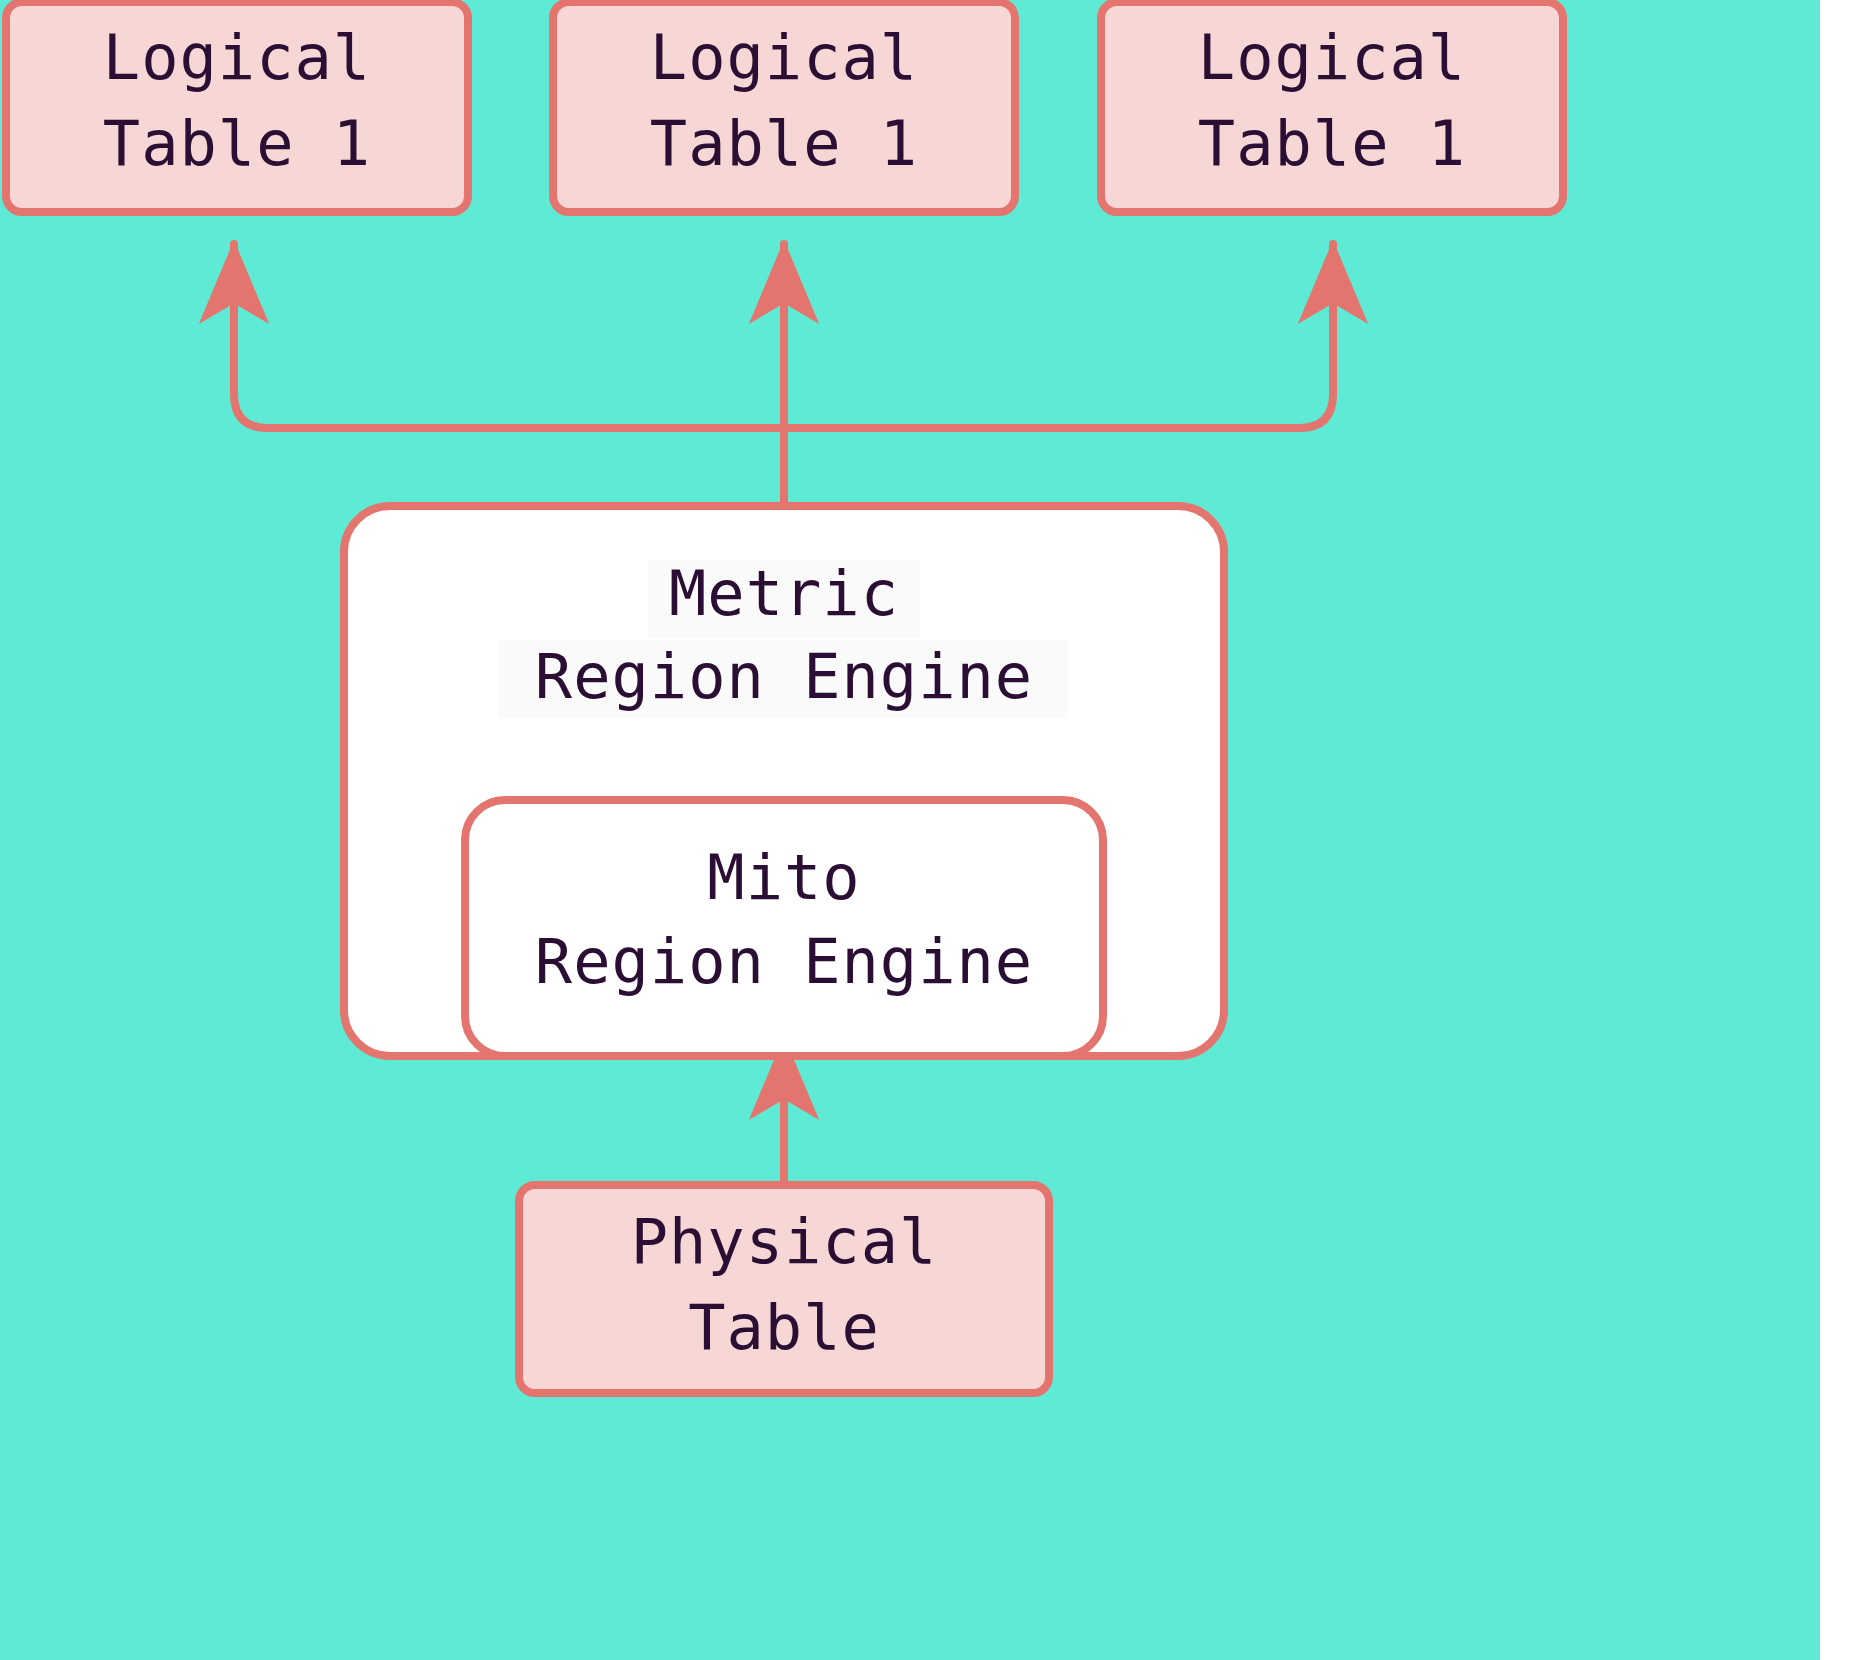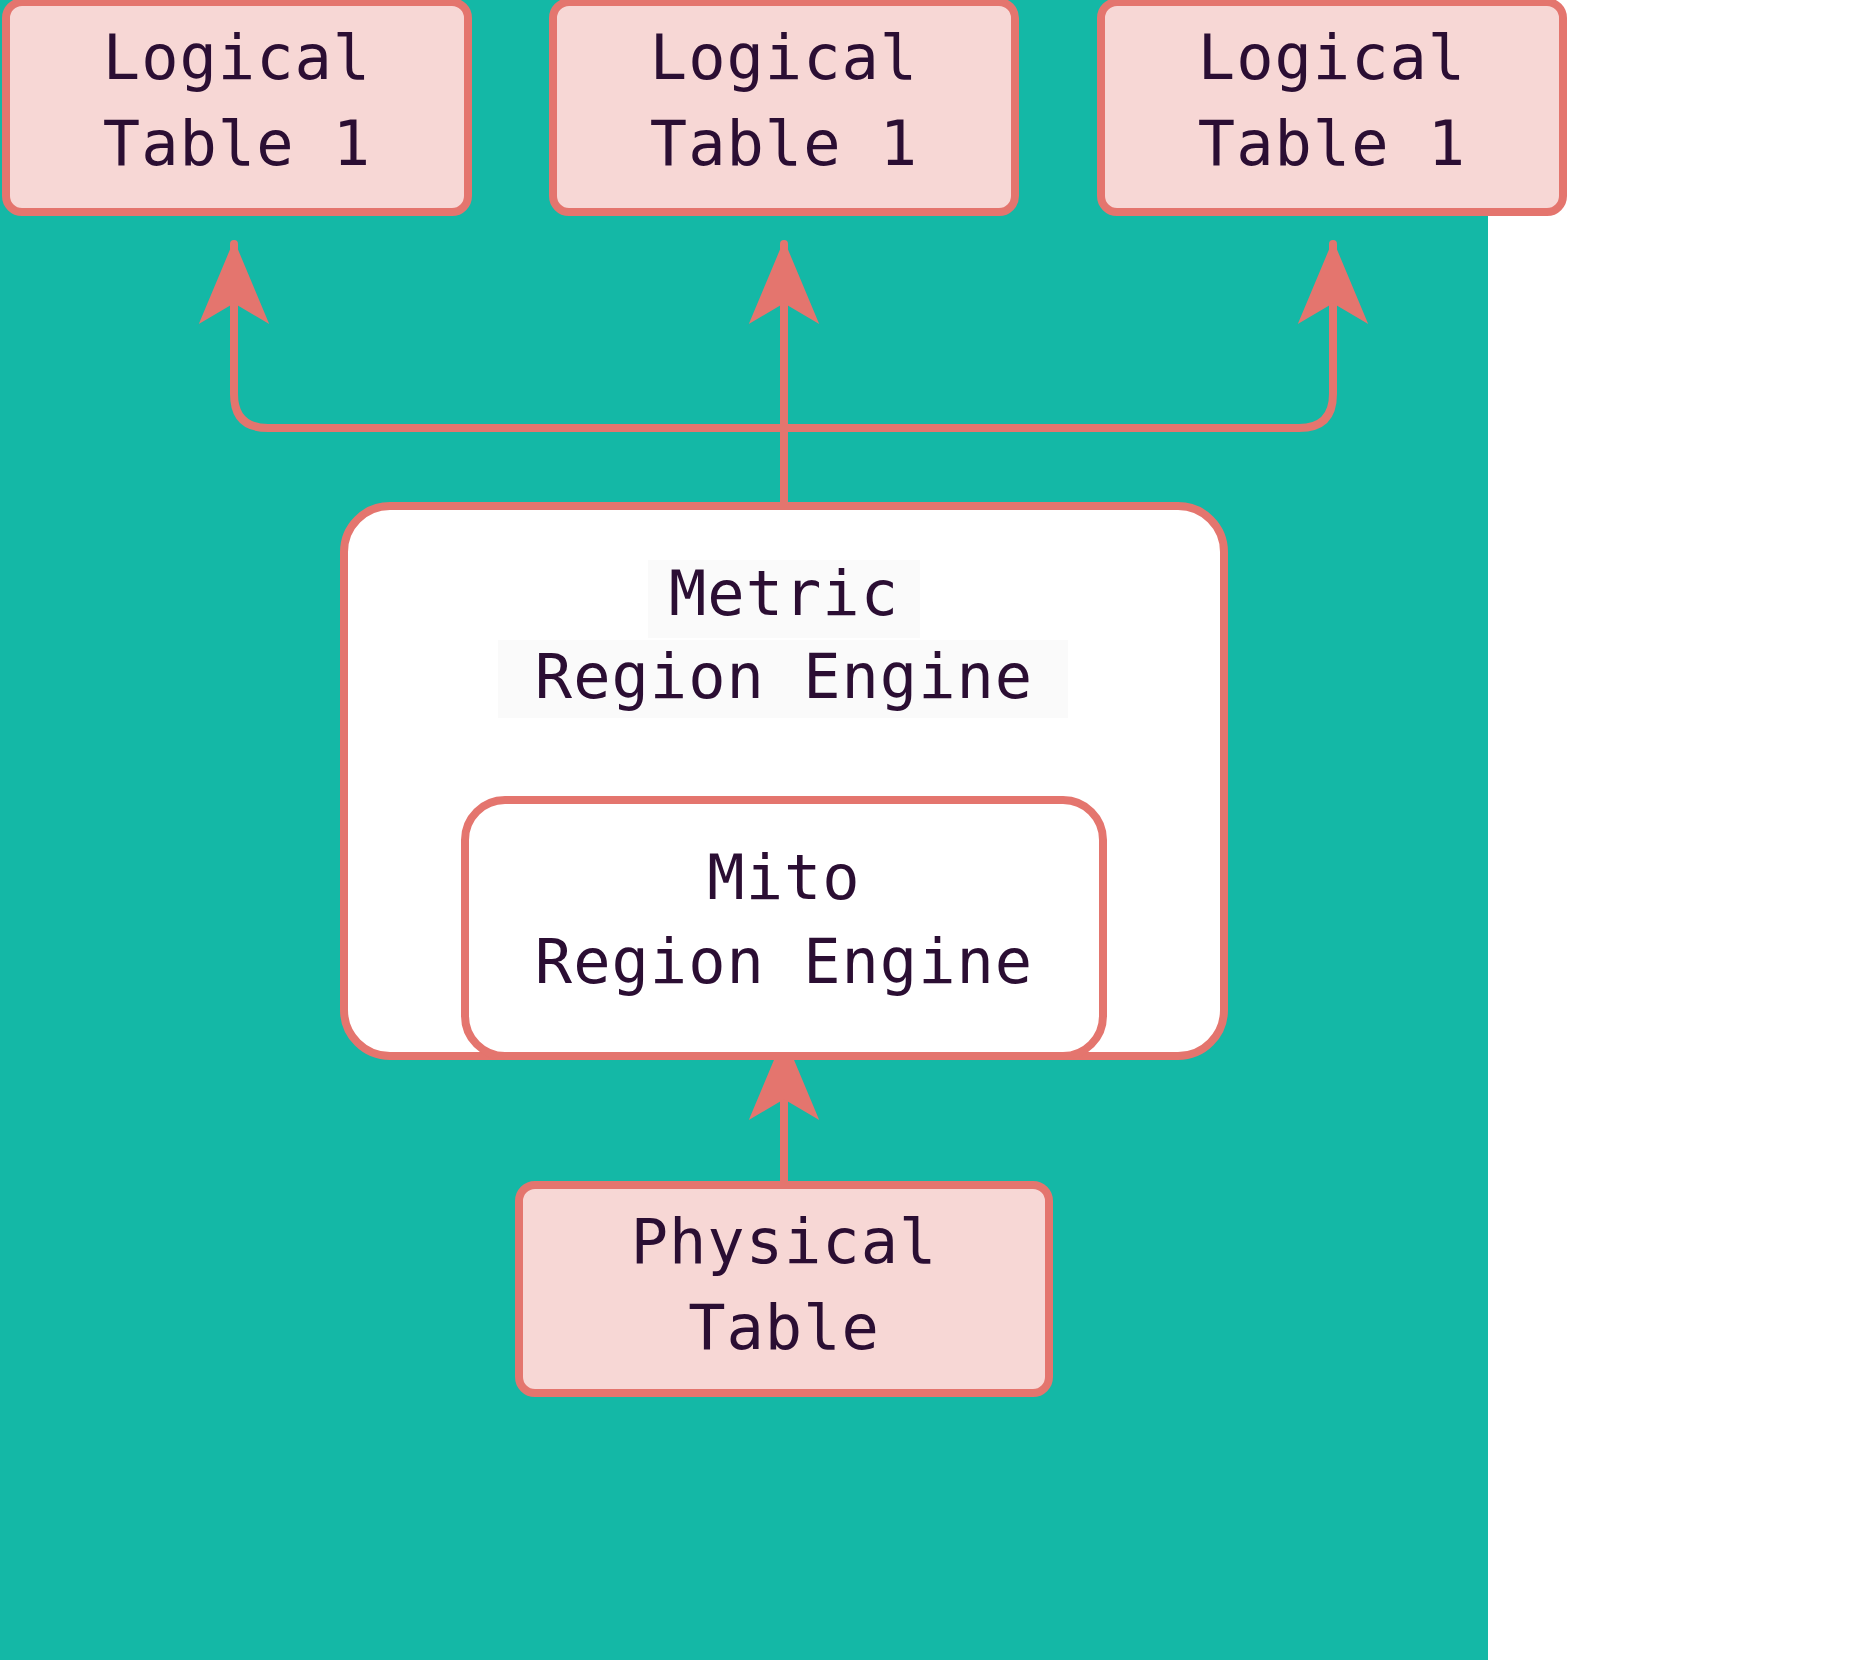--- a/index.html
+++ b/index.html
@@ -8,23 +8,23 @@
     background: #ffffff;
   }
   body {
     width: 1855px;
     height: 1660px;
     font-family: "DejaVu Sans Mono", monospace;
     overflow: hidden;
   }
   #diagram-root {
     position: relative;
-    width: 1488px;
+    width: 1820px;
     height: 1660px;
-    background: #14b8a6;
+    background: #5eead4;
   }
   svg.diagram-canvas {
     position: absolute;
     top: 0;
     left: 0;
     width: 1855px;
     height: 1660px;
     display: block;
   }
   .node-text {

